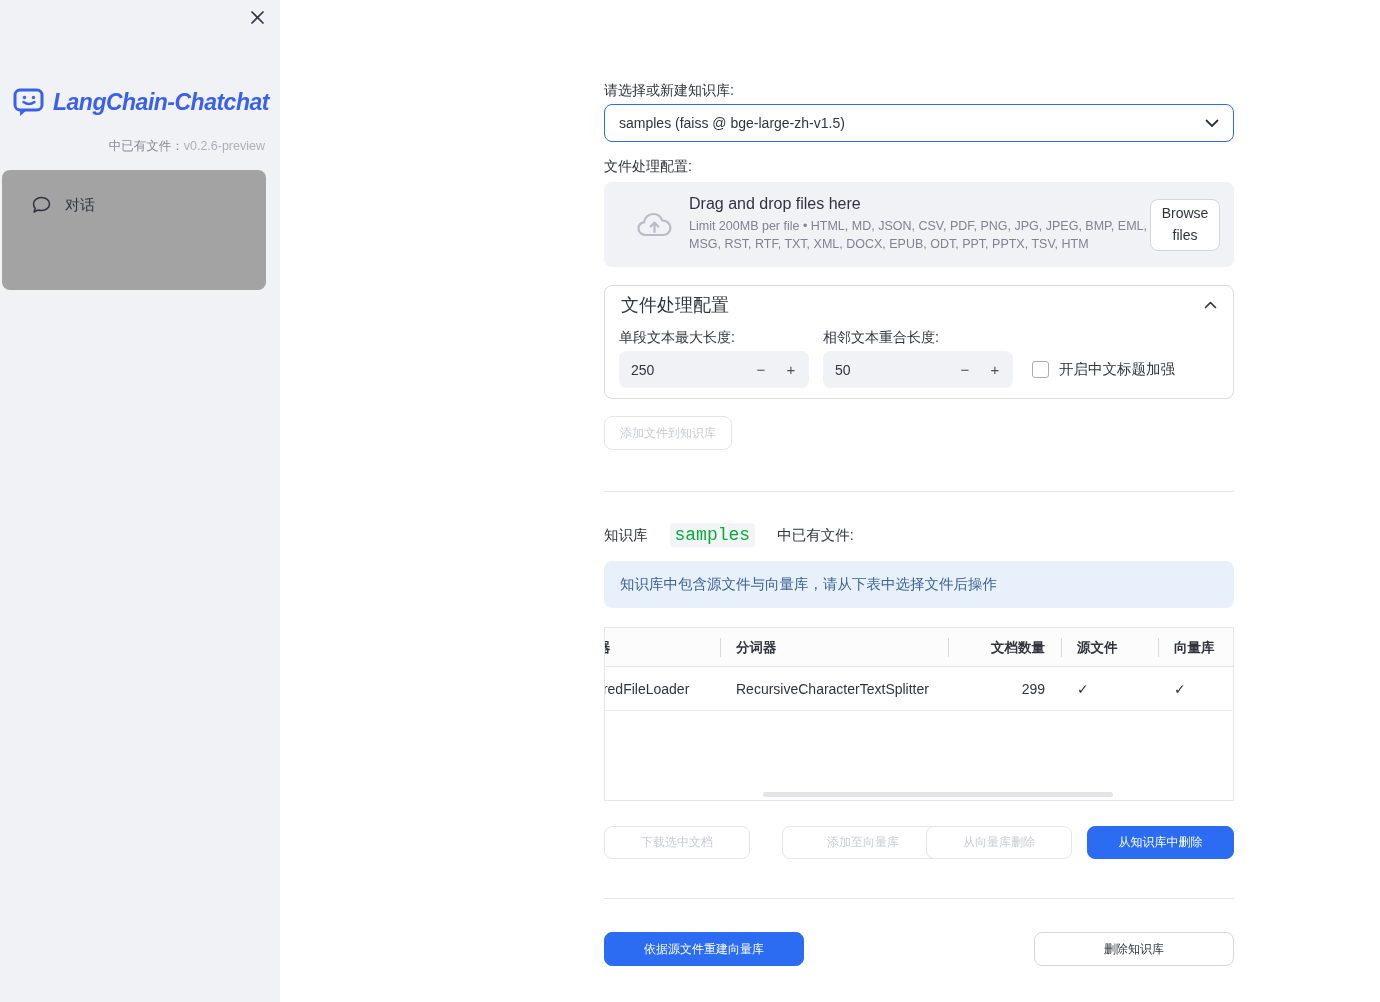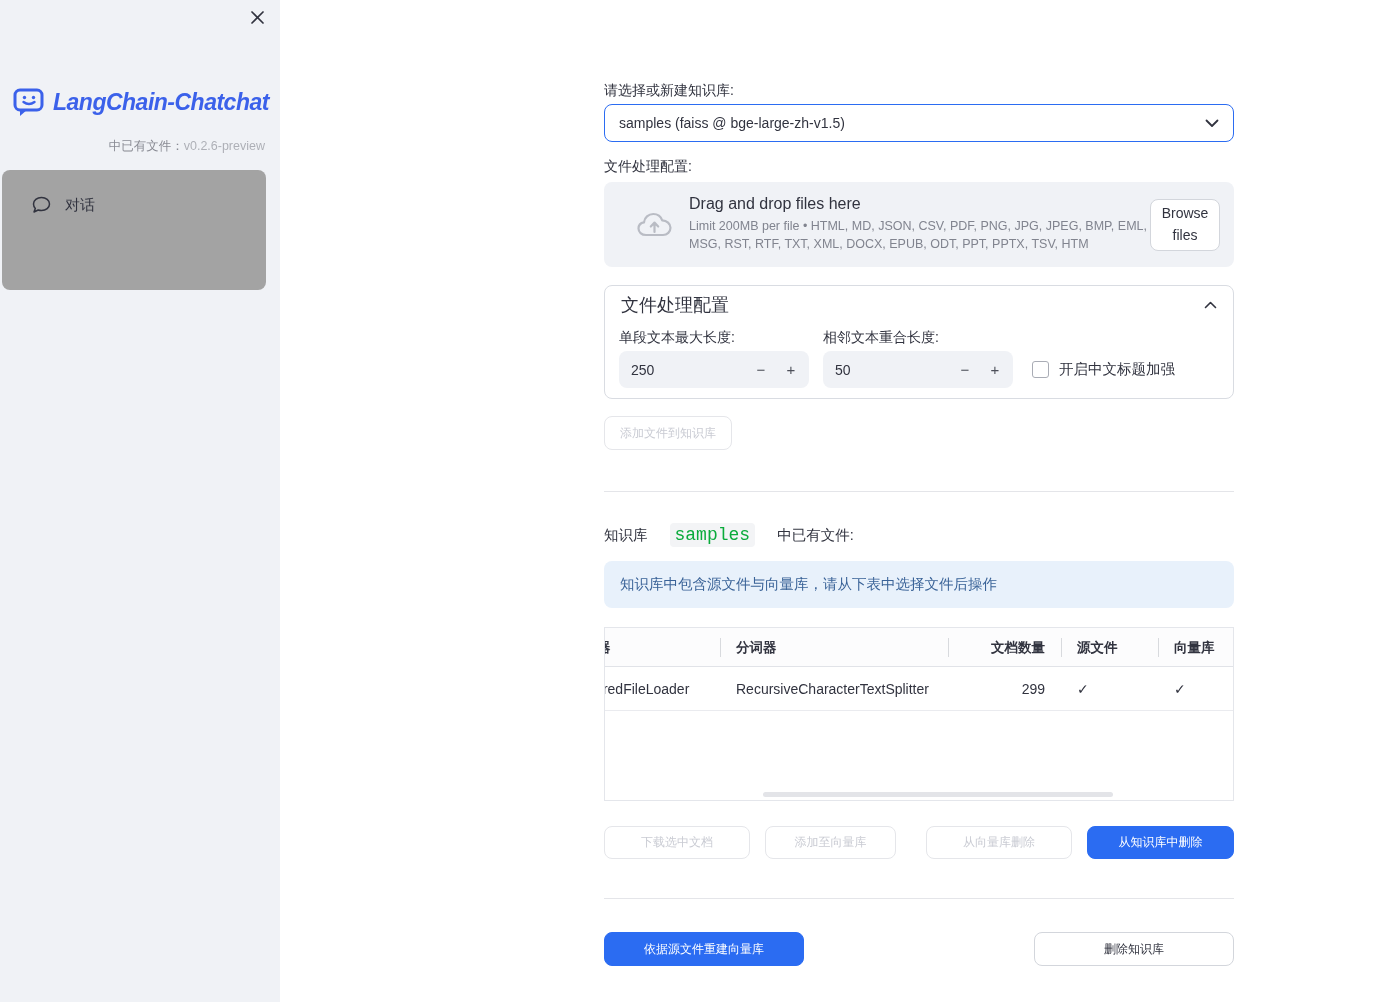--- a/index.html
+++ b/index.html
@@ -81,21 +81,21 @@
   .t-row { display:flex; height:44px; border-bottom:1px solid #eaebef; }
   .t-hc, .t-c { padding:0 16px; white-space:nowrap; overflow:hidden; position:relative; }
   .t-hc { font-size:13.5px; font-weight:600; line-height:39px; }
   .t-c { font-size:14px; line-height:44px; color:#31333f; }
   .t-hc:not(:first-child)::before { content:""; position:absolute; left:0; top:10px; height:19px; width:1px; background:#d8dade; }
   .w0{width:193px;} .w1{width:228px;} .w2{width:113px; text-align:right;} .w3{width:97px;} .w4{width:77px;}
   .t-scrollbar { position:absolute; left:158px; bottom:3px; width:350px; height:5px; border-radius:3px; background:#e3e4e8; }
 
   .actions-row { position:absolute; left:0; top:826px; height:33px; width:630px; }
   .actions-row .btn { position:absolute; top:0; height:33px; }
-  .a0{left:0; width:146px;} .a1{left:161px; width:131px;} .a2{left:322px; width:146px;} .a3{left:483px; width:147px;}
+  .a0{left:0; width:146px;} .a1{left:178px; width:162px;} .a2{left:322px; width:146px;} .a3{left:483px; width:147px;}
 
   .bottom-row { position:absolute; left:0; top:932px; height:34px; width:630px; }
   .bottom-row .btn { position:absolute; top:0; height:34px; }
   .b0{left:0; width:200px;} .b1{left:430px; width:200px;}
 
   svg { display:block; }
 </style>
 </head>
 <body>
 

